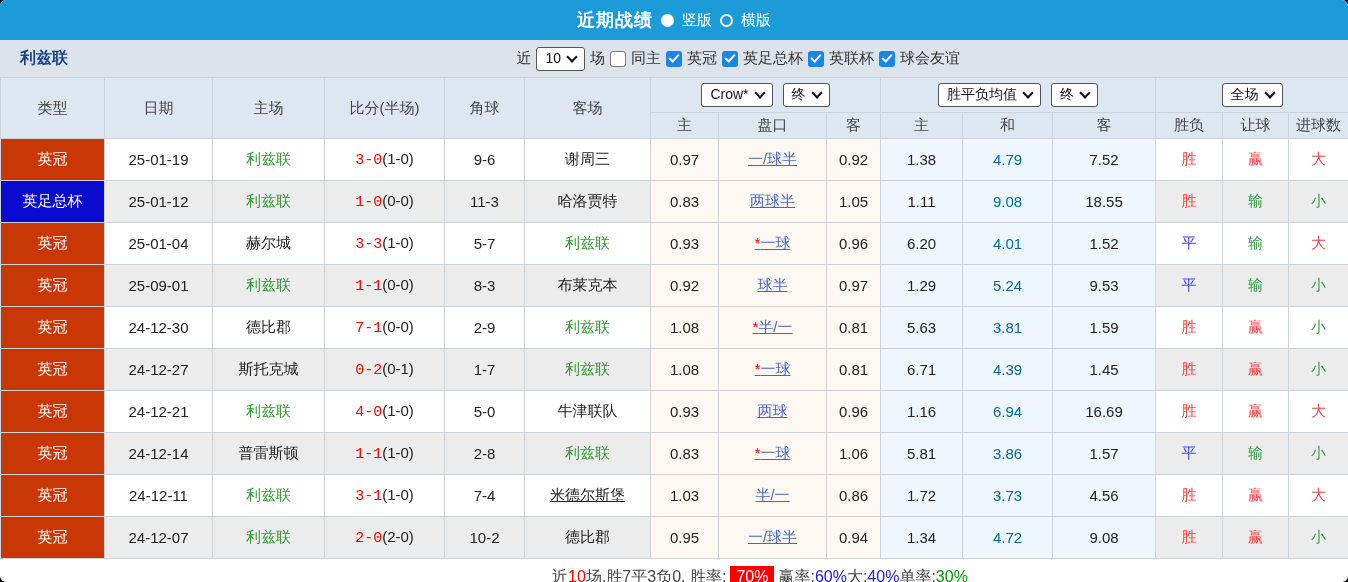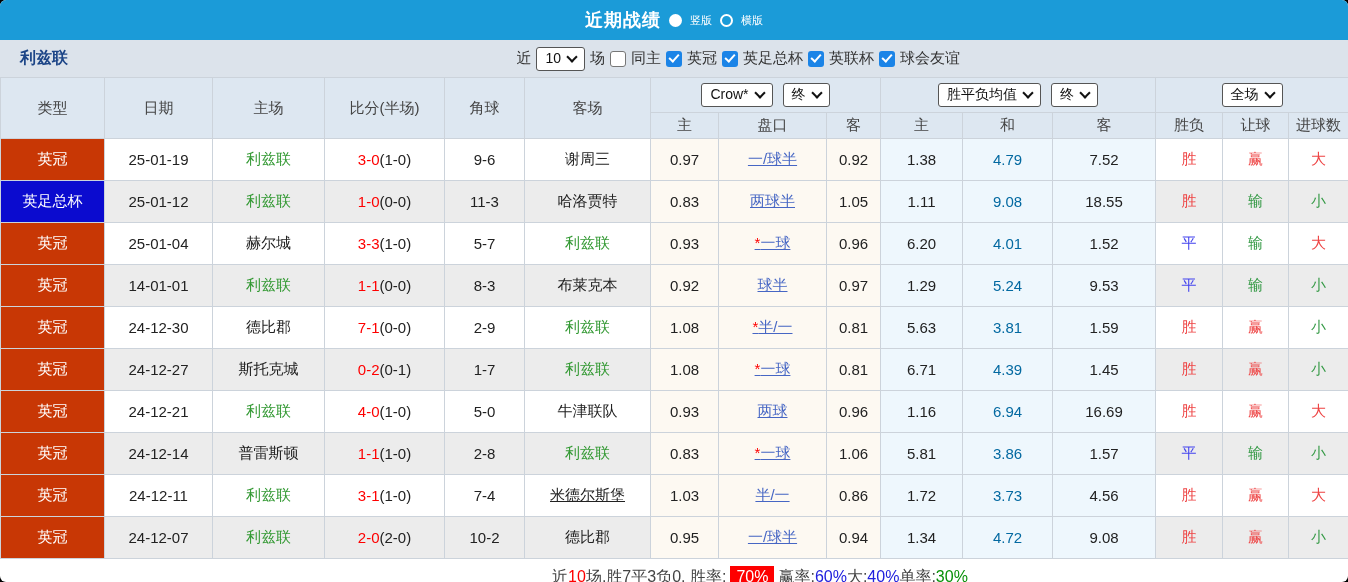--- a/index.html
+++ b/index.html
@@ -5,21 +5,21 @@
   html,body{margin:0;padding:0;background:#000;}
   body{font-family:"Liberation Sans","DejaVu Sans",sans-serif;}
   .widget{width:1348px;height:582px;background:#fff;border-radius:6px;overflow:hidden;position:relative;}
 
   
   .topbar{height:40px;background:#1b9bd8;display:flex;align-items:center;justify-content:center;gap:8px;color:#fff;}
   .topbar .title{font-size:18px;font-weight:bold;letter-spacing:1px;}
   .radio{width:13px;height:13px;border-radius:50%;display:inline-block;box-sizing:border-box;}
   .radio.on{background:#fff;}
   .radio.off{border:2.5px solid #fff;background:transparent;}
-  .radio-label{font-size:11px;}
+  .radio-label{font-size:15px;}
 
   
   .filterbar{height:37px;background:#dce3eb;display:flex;align-items:center;padding:0 20px;box-sizing:border-box;}
   .teamname{font-size:16px;font-weight:bold;color:#1c4587;}
   .filters{margin-left:auto;margin-right:368px;display:flex;align-items:center;gap:5px;font-size:15px;color:#333;}
   .sel{display:inline-flex;align-items:center;background:#fff;border:1px solid #555;border-radius:3px;padding:2px 8px 3px 8px;font-size:14px;color:#111;line-height:17px;white-space:nowrap;}
   .sel::after{content:'';width:6px;height:6px;border-right:2px solid #111;border-bottom:2px solid #111;transform:rotate(45deg);margin-left:7px;margin-bottom:3px;}
   .cb{width:16px;height:16px;border-radius:3px;display:inline-block;box-sizing:border-box;position:relative;flex:0 0 auto;}
   .cb.checked{background:#1b84e7;}
   .cb.checked::after{content:'';position:absolute;left:5px;top:1.5px;width:4px;height:8px;border:solid #fff;border-width:0 2.5px 2.5px 0;transform:rotate(42deg);}
@@ -34,21 +34,21 @@
   .hgroup{border-bottom:none;margin-left:8px;}
   .selwrap{display:flex;align-items:center;justify-content:center;gap:10px;}
   tbody td{height:41px;}
   tr.alt td{background:#ececec;}
   td.type{color:#fff;font-size:15px;}
   td.type.red{background:#c83705;}
   td.type.blue{background:#0b0bcf;}
   td.team{color:#222;}
   td.team.green{color:#339933;}
   td.team.uline span{text-decoration:underline;}
-  .s-red{color:#fe0000;}
+  .s-red{color:#fe0000;font-family:Liberation Mono, monospace;}
   .s-half{color:#222;}
   td.cream{background:#fdf9f2 !important;}
   td.azure{background:#eef7fd !important;}
   .hdc{color:#4666c4;text-decoration:underline;}
   .star{color:#fe0000;}
   .blue-odds{color:#0369a1;}
   .c-red{color:#ee4444;}
   .c-blue{color:#4444ee;}
   .c-green{color:#339944;}
 
@@ -194,21 +194,21 @@
           <td class="cream">0.96</td>
           <td class="azure">6.20</td>
           <td class="azure blue-odds">4.01</td>
           <td class="azure">1.52</td>
           <td class="c-blue">平</td>
           <td class="c-green">输</td>
           <td class="c-red">大</td>
         </tr>
         <tr class="alt">
           <td class="type red">英冠</td>
-          <td>14-01-01</td>
+          <td>25-09-01</td>
           <td class="team green">利兹联</td>
           <td class="score"><span class="s-red">1-1</span><span class="s-half">(0-0)</span></td>
           <td>8-3</td>
           <td class="team"><span>布莱克本</span></td>
           <td class="cream">0.92</td>
           <td class="cream hdc">球半</td>
           <td class="cream">0.97</td>
           <td class="azure">1.29</td>
           <td class="azure blue-odds">5.24</td>
           <td class="azure">9.53</td>

